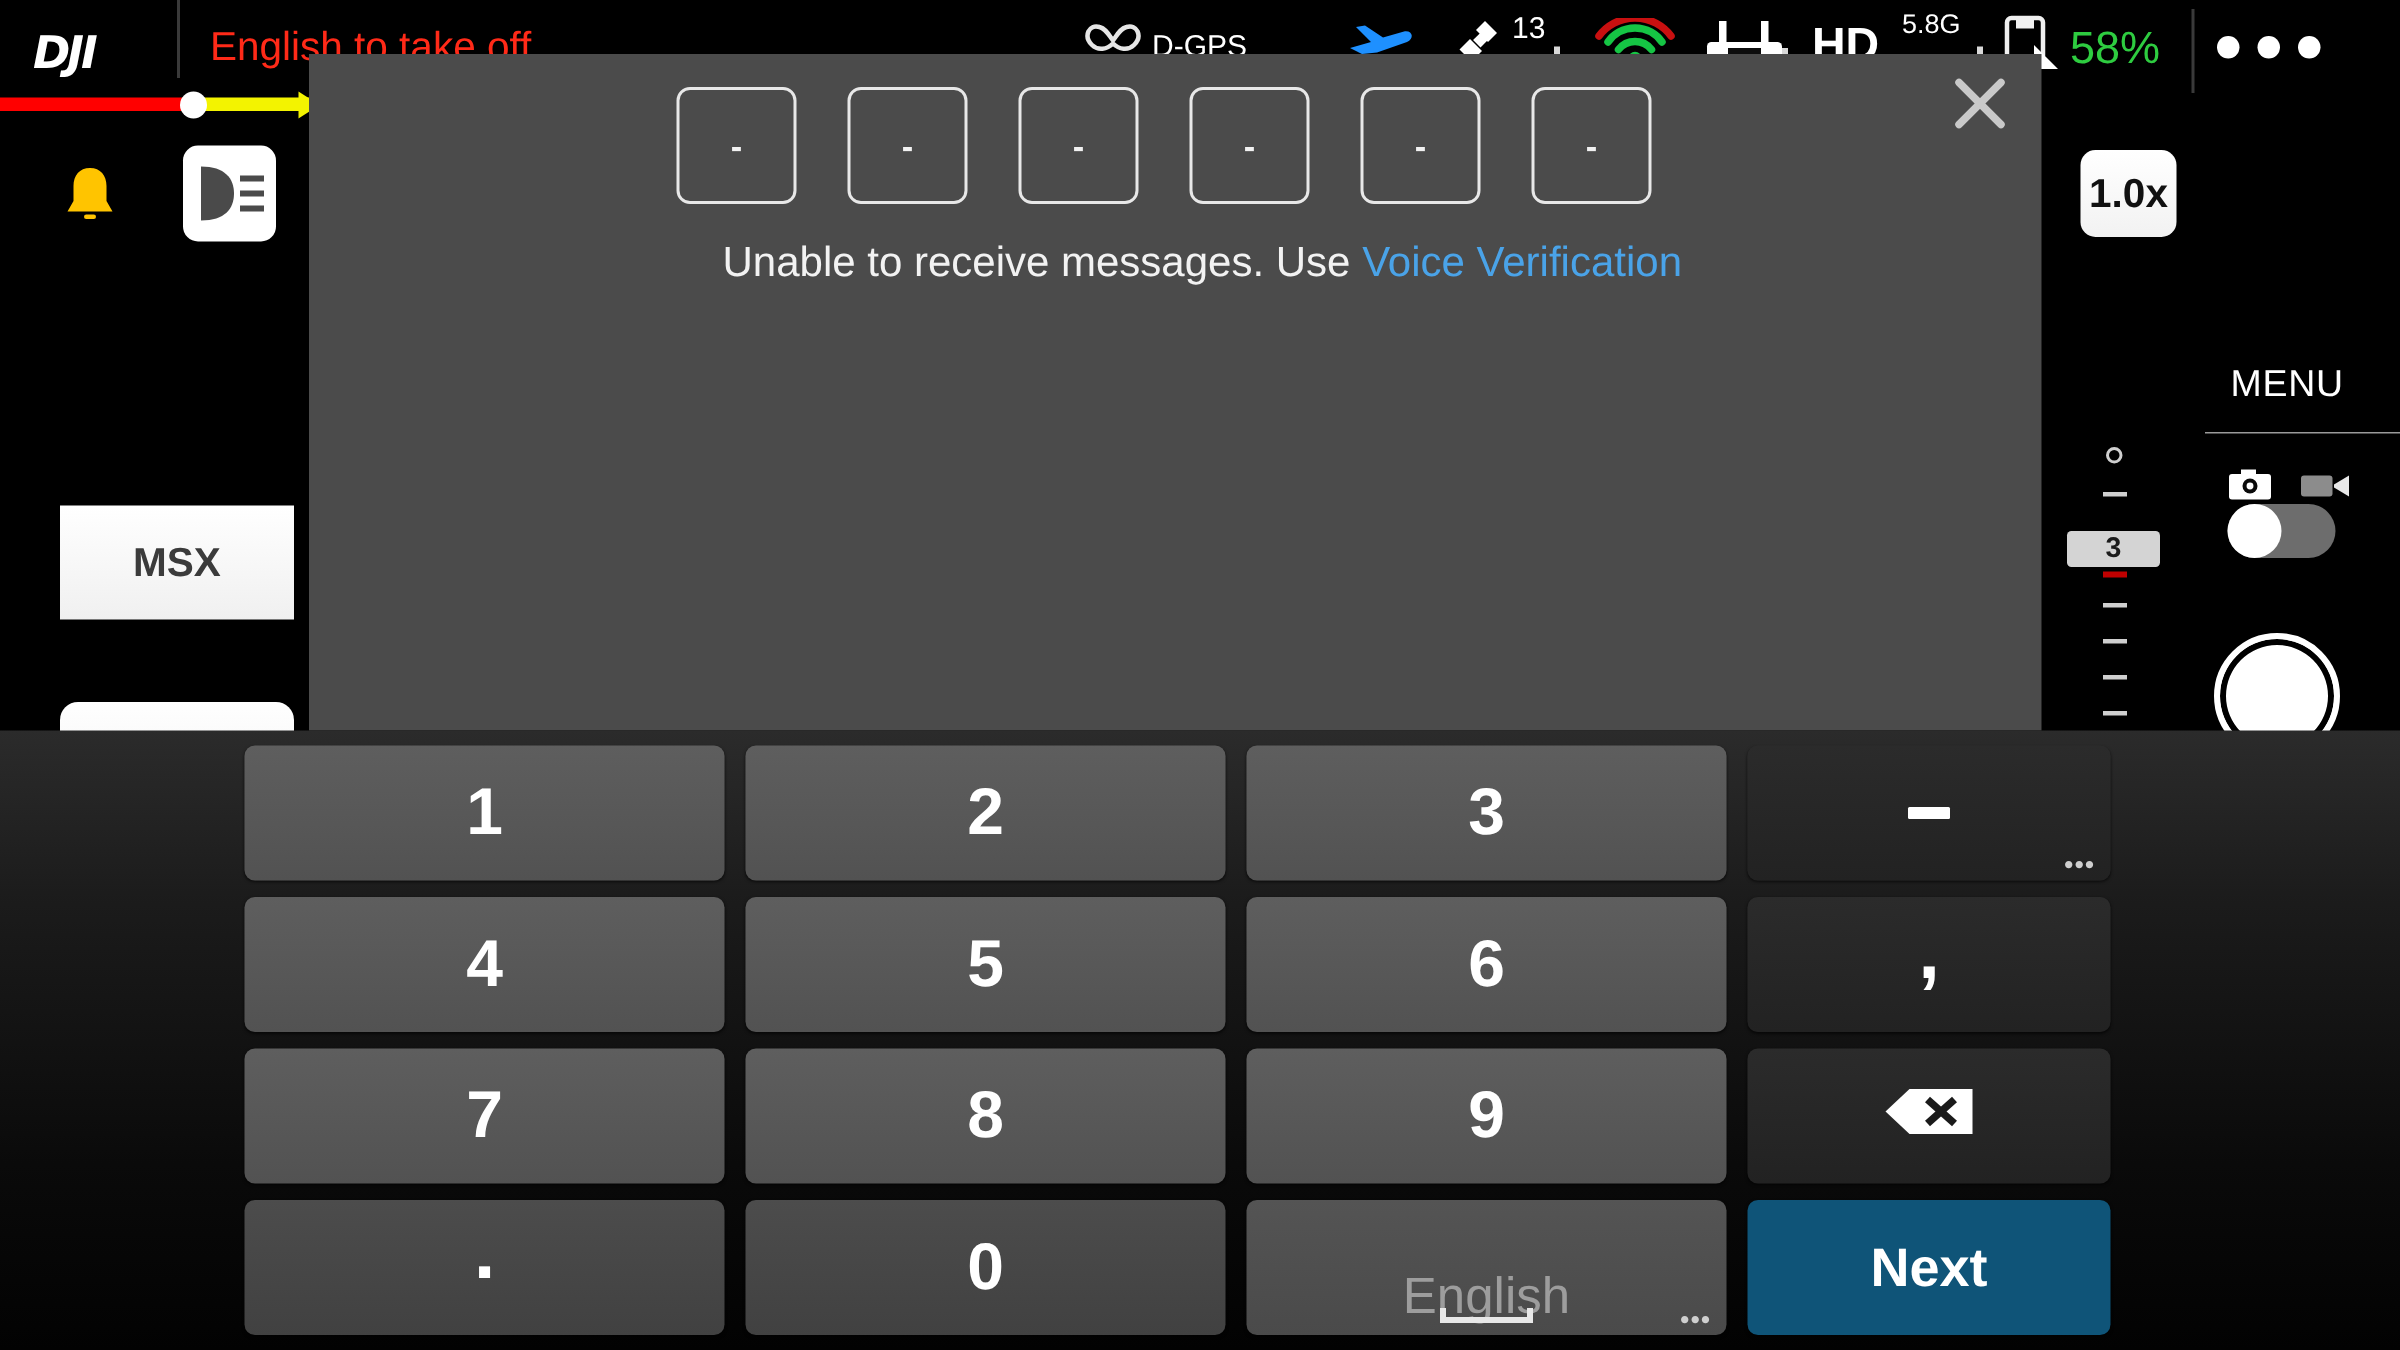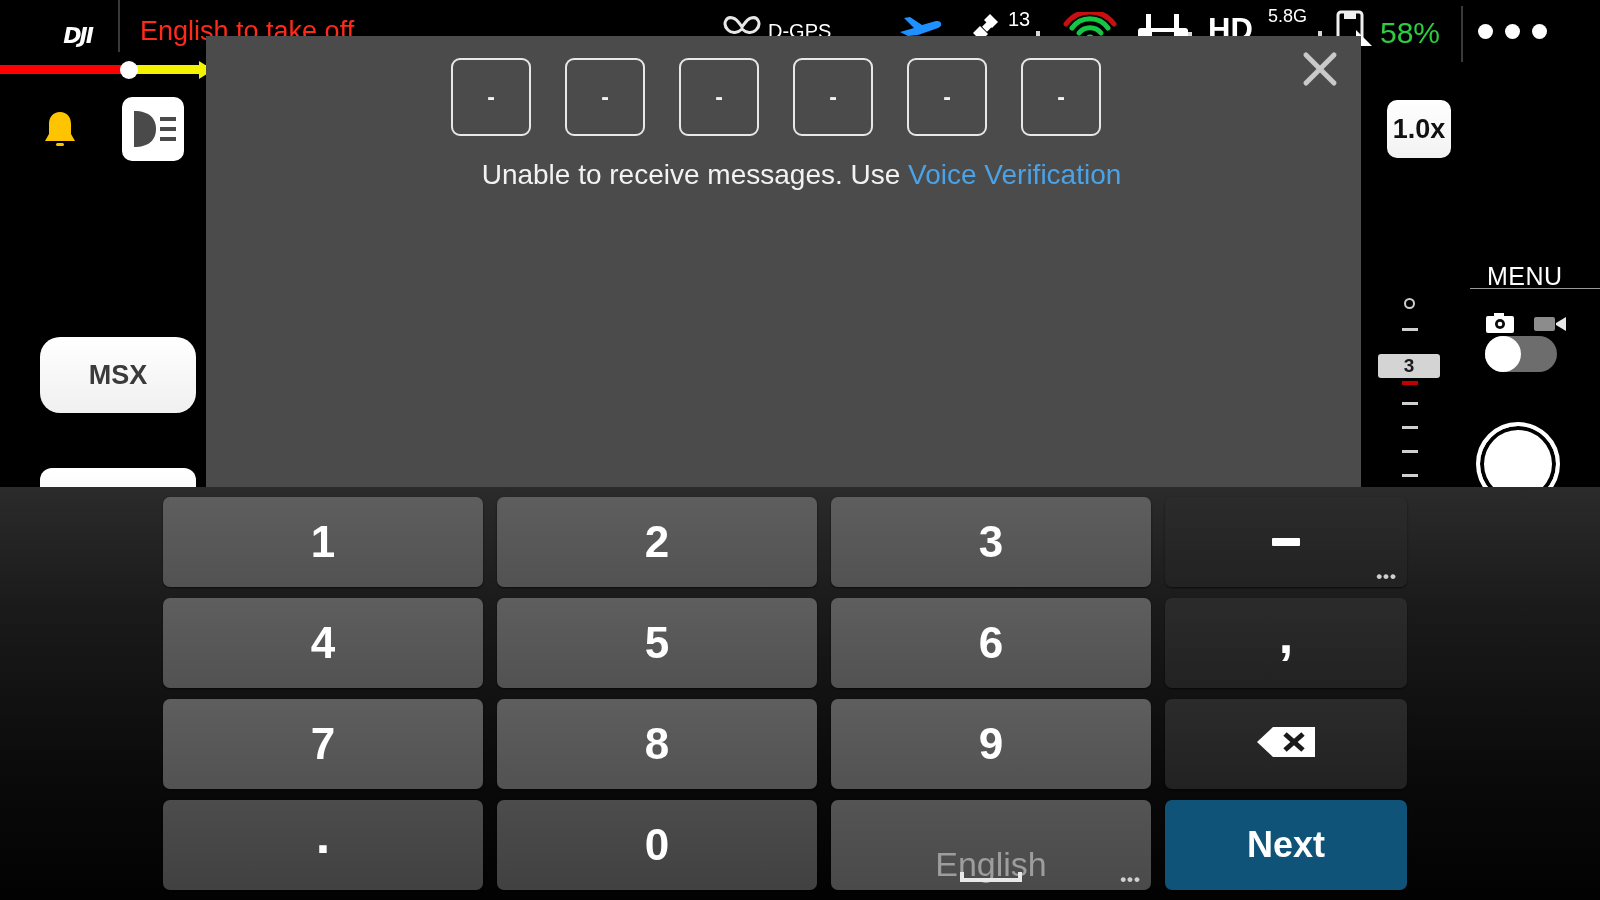--- a/index.html
+++ b/index.html
@@ -11,22 +11,22 @@
   }
   #root{ position:relative; width:1600px; height:900px; background:#000; }
 
   
   .app-bg{ position:absolute; inset:0; background:#000; }
 
   
   .topbar{ position:absolute; left:0; top:0; width:1600px; height:72px; background:#000; }
   .dji-logo{
     position:absolute; left:22px; top:16px; width:70px; height:40px;
-    color:#fff; font-size:22px; font-weight:bold; font-style:italic;
-    letter-spacing:-2px; line-height:40px; text-align:right;
+    color:#fff; font-size:30px; font-weight:bold; font-style:italic;
+    letter-spacing:-2px; line-height:40px; text-align:left;
     font-family:"DejaVu Sans", sans-serif;
   }
   .topdiv{ position:absolute; left:118px; top:0; width:2px; height:52px; background:#3a3a3a; }
   .warn-text{
     position:absolute; left:140px; top:16px; width:420px;
     color:#ff2a18; font-size:27px; font-weight:500; white-space:nowrap;
   }
   
   .att-bar{ position:absolute; left:0; top:65px; width:215px; height:9px; }
   .att-red{ position:absolute; left:0; top:0; width:130px; height:9px; background:#ff0000; }
@@ -48,40 +48,40 @@
   .battery-pct{ position:absolute; left:1380px; top:16px; color:#2ecc40; font-size:30px; font-weight:500; }
 
   
   .bell{ position:absolute; left:42px; top:108px; width:36px; height:44px; }
   .light-btn{
     position:absolute; left:122px; top:97px; width:62px; height:64px;
     background:#fff; border-radius:10px;
   }
   .msx-btn{
     position:absolute; left:40px; top:337px; width:156px; height:76px;
-    background:linear-gradient(#ffffff,#f0f0f0); border-radius:20px;
+    background:linear-gradient(#ffffff,#f0f0f0); border-radius:0;
     color:#3b3b3b; font-size:27px; font-weight:bold;
     display:flex; align-items:center; justify-content:center;
     box-shadow:0 2px 4px rgba(0,0,0,.5);
   }
   .msx-btn2{
     position:absolute; left:40px; top:468px; width:156px; height:76px;
     background:linear-gradient(#ffffff,#f0f0f0); border-radius:12px;
   }
 
   
   .zoom-btn{
     position:absolute; left:1387px; top:100px; width:64px; height:58px;
     background:linear-gradient(#ffffff,#f2f2f2); border-radius:10px;
     color:#111; font-size:27px; font-weight:bold;
     display:flex; align-items:center; justify-content:center;
     box-shadow:0 2px 3px rgba(0,0,0,.5);
   }
   .menu-label{
-    position:absolute; left:1487px; top:242px; color:#fff; font-size:25px; letter-spacing:.5px;margin-top:20px;
+    position:absolute; left:1487px; top:242px; color:#fff; font-size:25px; letter-spacing:.5px;
   }
   .menu-rule{ position:absolute; left:1470px; top:288px; width:130px; height:1px; background:#9a9a9a; }
   .cam-icon{ position:absolute; left:1485px; top:312px; }
   .vid-icon{ position:absolute; left:1533px; top:314px; }
   .mode-toggle{
     position:absolute; left:1485px; top:336px; width:72px; height:36px;
     background:#6d6d6d; border-radius:18px;
   }
   .mode-toggle .knob{ position:absolute; left:0; top:0; width:36px; height:36px; border-radius:50%; background:#fff; }
   .shutter{

